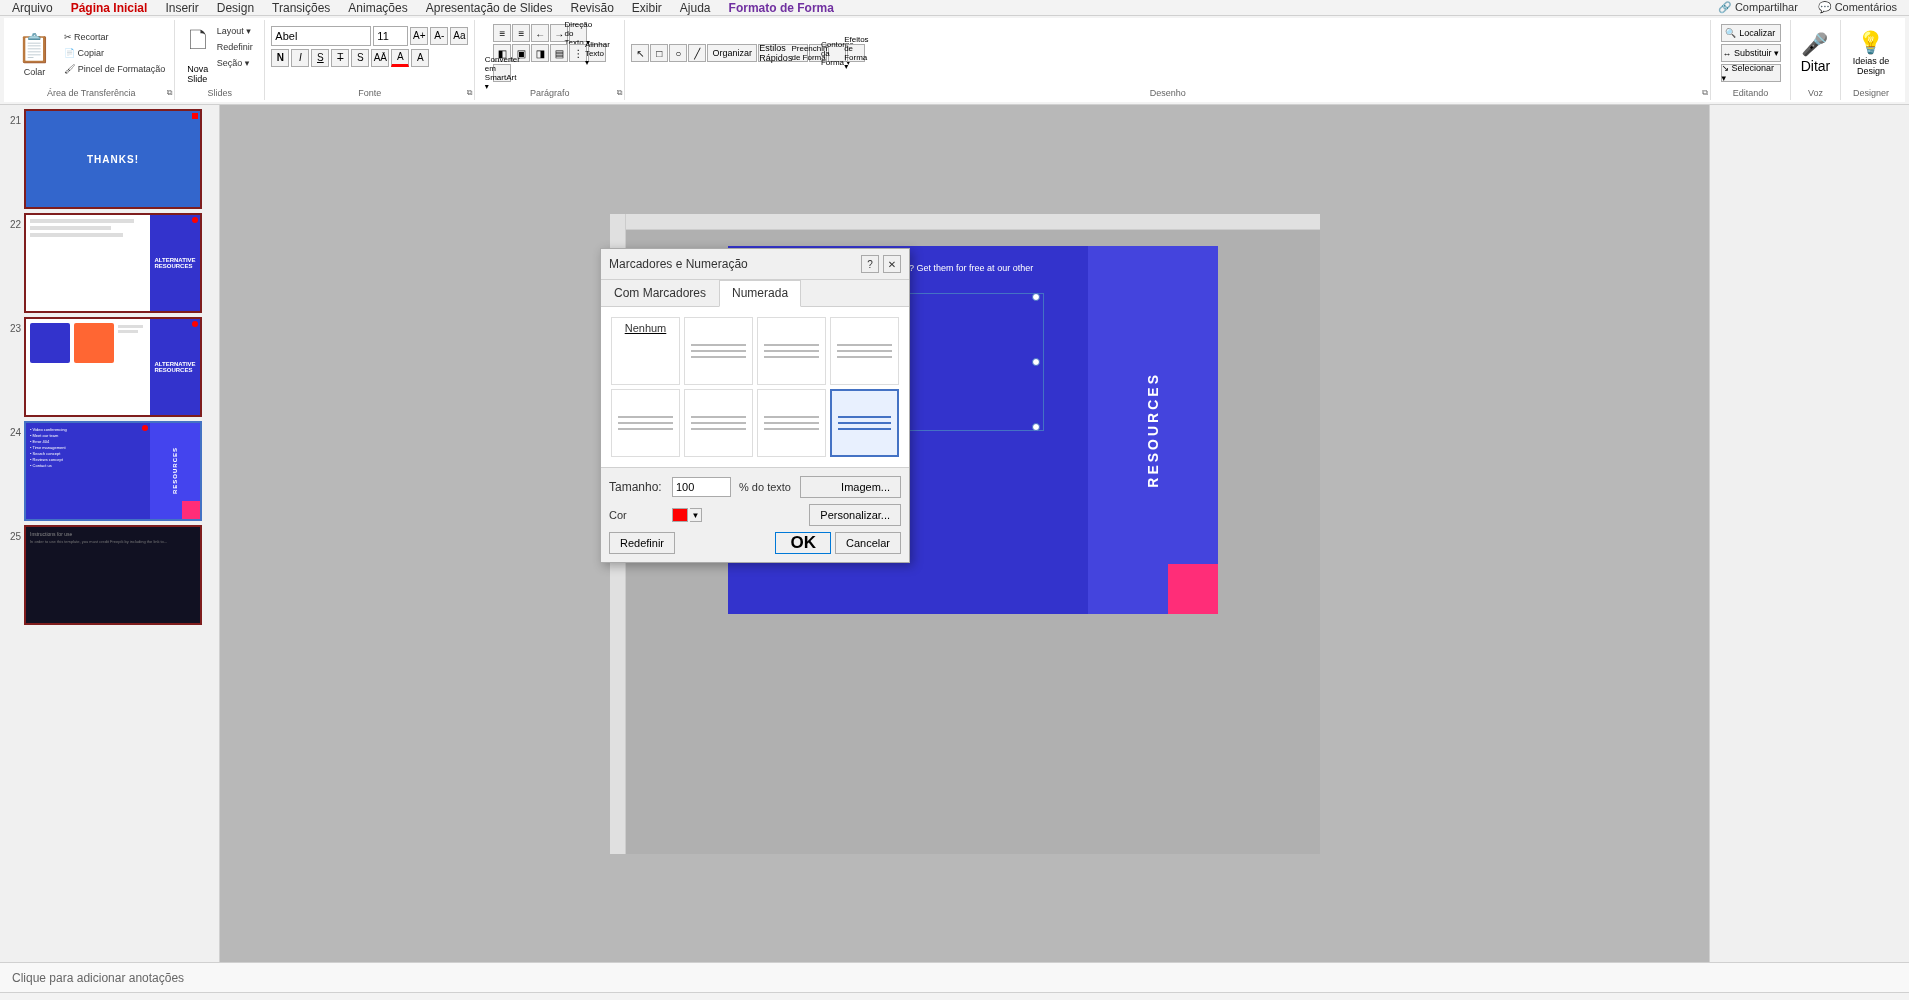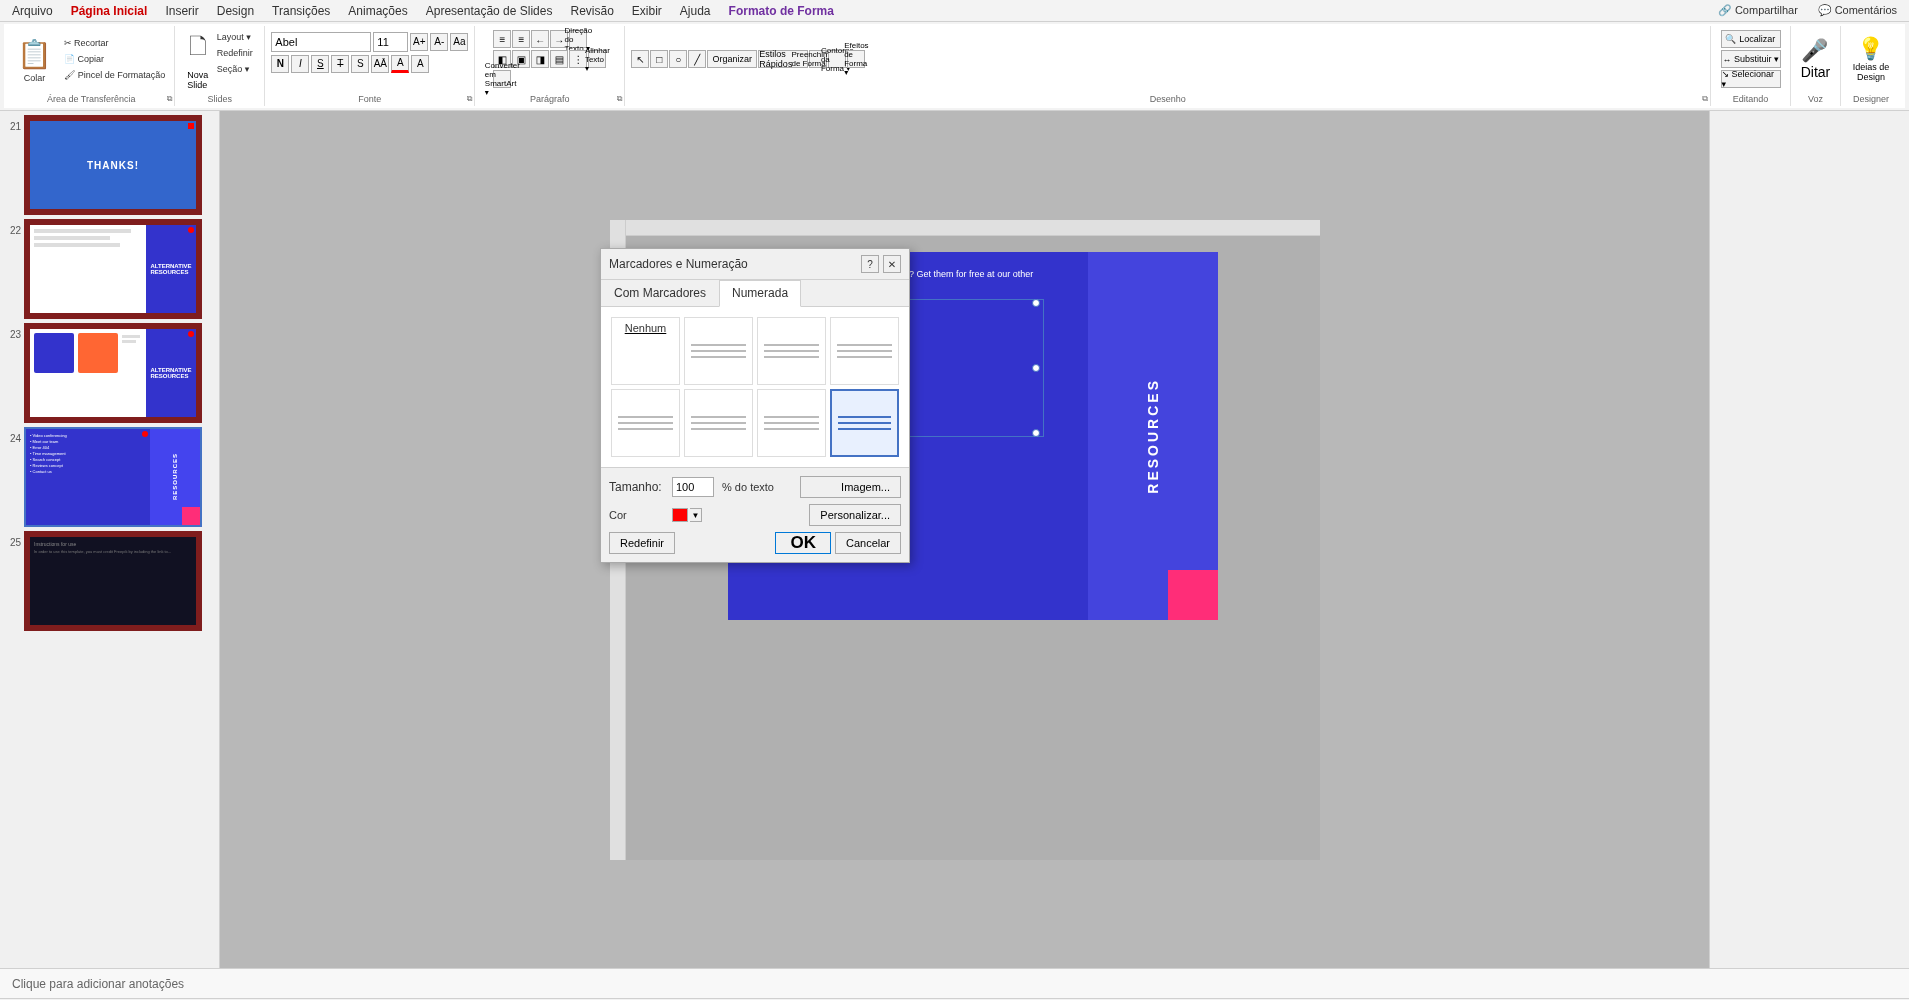--- a/index.html
+++ b/index.html
@@ -1,19 +1,19 @@
 <!DOCTYPE html>
 <html><head>
   <meta charset="utf-8">
   <style>
     * { box-sizing: border-box; margin: 0; padding: 0; }
     body { font-family: 'Segoe UI', Arial, sans-serif; font-size: 12px; background: #f0f0f0; overflow: hidden; width: 1909px; height: 1000px; }
 
     
-    .menu-bar { display: flex; align-items: center; background: #f3f3f3; height: 22px; border-bottom: 1px solid #d0d0d0; padding: 0 4px; gap: 2px; }
+    .menu-bar { display: flex; align-items: center; background: #f3f3f3; height: 16px; border-bottom: 1px solid #d0d0d0; padding: 0 4px; gap: 2px; }
     .menu-item { padding: 2px 8px; cursor: pointer; font-size: 12px; color: #333; }
     .menu-item.active { color: #c00; font-weight: 600; }
     .menu-item.format-shape { color: #7030a0; font-weight: 600; }
     .menu-right { margin-left: auto; display: flex; gap: 4px; align-items: center; }
     .menu-right-btn { font-size: 11px; color: #333; padding: 2px 8px; cursor: pointer; }
 
     
     .ribbon { background: #f3f3f3; border-bottom: 1px solid #d0d0d0; padding: 2px 4px; }
     .ribbon-content { display: flex; align-items: stretch; gap: 0; background: white; padding: 2px 4px; min-height: 70px; }
     .ribbon-group { display: flex; flex-direction: column; align-items: center; border-right: 1px solid #e0e0e0; padding: 2px 6px; min-width: 40px; position: relative; }
@@ -58,21 +58,21 @@
     .bullet-cell { border: 1px solid #ddd; height: 68px; display: flex; flex-direction: column; align-items: flex-start; justify-content: center; padding: 6px; cursor: pointer; position: relative; }
     .bullet-cell.selected { border: 2px solid #4472c4; }
     .bullet-cell.none-cell { align-items: center; justify-content: flex-start; padding: 4px; }
     .none-label { font-size: 11px; color: #333; }
     .bullet-lines { display: flex; flex-direction: column; gap: 4px; width: 100%; }
     .bullet-line-row { display: flex; align-items: center; gap: 3px; }
     .bullet-line { height: 2px; background: #bbb; flex: 1; }
     .dialog-footer { background: #f0f0f0; padding: 8px; border-top: 1px solid #d0d0d0; }
     .dialog-row { display: flex; align-items: center; gap: 8px; margin-bottom: 6px; }
     .dialog-label { font-size: 12px; color: #333; width: 55px; }
-    .dialog-input { width: 42px; height: 20px; border: 1px solid #aaa; font-size: 11px; padding: 0 3px; }
+    .dialog-input { width: 59px; height: 20px; border: 1px solid #aaa; font-size: 11px; padding: 0 3px; }
     .dialog-unit { font-size: 11px; color: #333; }
     .dialog-image-btn { height: 22px; padding: 0 10px; border: 1px solid #aaa; background: #f0f0f0; font-size: 11px; cursor: pointer; }
     .dialog-custom-btn { height: 22px; padding: 0 10px; border: 1px solid #aaa; background: #f0f0f0; font-size: 11px; cursor: pointer; }
     .color-swatch { width: 16px; height: 14px; background: #ff0000; border: 1px solid #aaa; cursor: pointer; display: inline-block; vertical-align: middle; }
     .color-dropdown { width: 12px; height: 14px; border: 1px solid #aaa; border-left: none; background: #f0f0f0; cursor: pointer; display: inline-flex; align-items: center; justify-content: center; font-size: 8px; }
     .dialog-action-btns { display: flex; justify-content: space-between; align-items: center; }
     .dialog-action-left { display: flex; gap: 4px; }
     .dialog-action-right { display: flex; gap: 4px; }
     .btn-redefine { height: 22px; padding: 0 10px; border: 1px solid #aaa; background: #f0f0f0; font-size: 11px; cursor: pointer; }
     .btn-ok { height: 22px; padding: 0 14px; border: 1px solid #0078d7; background: #f0f0f0; font-size: 17px; cursor: pointer; font-weight: 600; }
@@ -81,21 +81,21 @@
     
     .canvas-wrapper { position: relative; width: 710px; height: 640px; }
     .left-bar { position: absolute; left: 0; top: 0; bottom: 0; width: 16px; background: #e0e0e0; border-right: 1px solid #ccc; }
     .top-bar { position: absolute; top: 0; left: 16px; right: 0; height: 16px; background: #e0e0e0; border-bottom: 1px solid #ccc; }
     .slide-area { position: absolute; left: 16px; top: 16px; right: 0; bottom: 0; display: flex; align-items: flex-start; justify-content: center; background: #b0b0b0; overflow: hidden; padding: 16px; }
     .actual-slide { position: relative; width: 490px; height: 368px; background: #3333cc; }
 
     
     .thumb-item { display: flex; align-items: flex-start; margin-bottom: 4px; position: relative; }
     .thumb-num { font-size: 10px; color: #555; min-width: 20px; padding-top: 6px; text-align: right; padding-right: 3px; }
-    .thumb-frame { border: 6px solid #7f1d1d; cursor: pointer; overflow: hidden; }
+    .thumb-frame { border: 2px solid #7f1d1d; cursor: pointer; overflow: hidden; }
     .thumb-frame.active-slide { border: 2px solid #4472c4; }
 
     
     .notes-area { height: 30px; background: #f8f8f8; border-top: 1px solid #d0d0d0; display: flex; align-items: center; padding: 0 12px; font-size: 12px; color: #666; }
 
     .cor-label { font-size: 11px; color: #333; }
     .color-row { display: flex; align-items: center; gap: 2px; }
 
   </style>
 </head>

